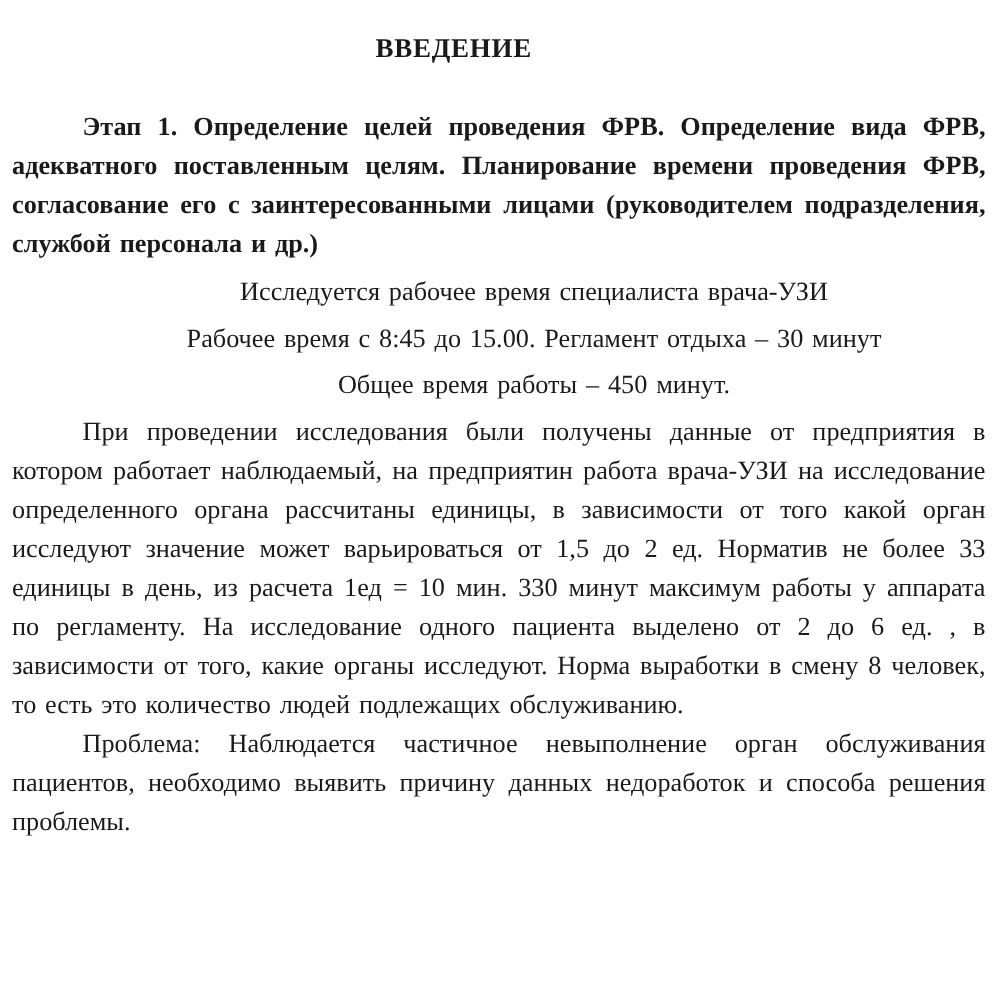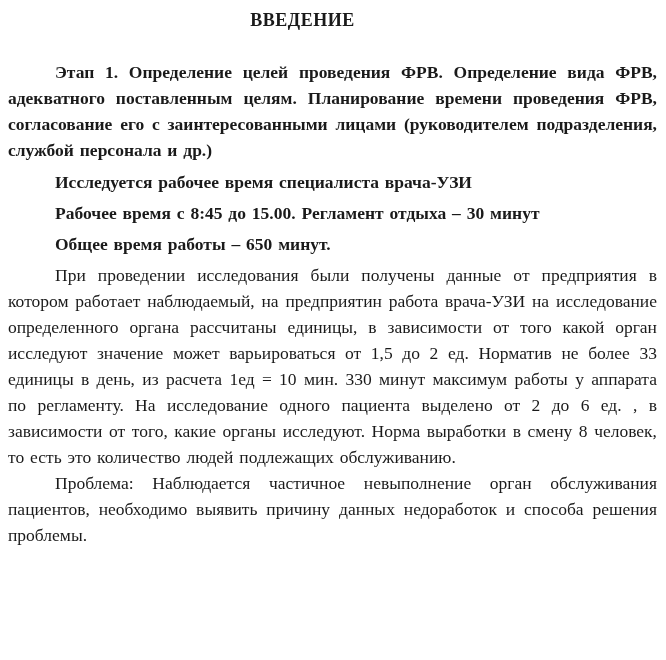--- a/index.html
+++ b/index.html
@@ -8,21 +8,21 @@
     background: #ffffff;
   }
   .page {
     position: relative;
     width: 666px;
     height: 660px;
     background: #ffffff;
     color: #1a1a1a;
     font-family: "Liberation Serif", "DejaVu Serif", serif;
     box-sizing: border-box;
-    padding: 8px 9px 0 8px;
+    padding: 20px 9px 0 8px;
     overflow: hidden;
   }
   .doc-title {
     margin: 0 0 27px 0;
     padding-right: 60px;
     text-align: center;
     font-size: 18px;
     line-height: 24px;
     font-weight: bold;
     letter-spacing: 0.5px;
@@ -34,34 +34,33 @@
     text-align: justify;
     text-indent: 47px;
     word-spacing: 1.5px;
   }
   .para.bold {
     font-weight: bold;
     margin-bottom: 6px;
   }
   .para.single {
     margin-bottom: 5px;
-    text-align: left;
-    font-weight: bold;
+    text-align: center;
   }
 </style>
 </head>
 <body>
 
 <div class="page">
   <h1 class="doc-title">ВВЕДЕНИЕ</h1>
 
   <p class="para bold">Этап 1. Определение целей проведения ФРВ. Определение вида ФРВ, адекватного поставленным целям. Планирование времени проведения ФРВ, согласование его с заинтересованными лицами (руководителем подразделения, службой персонала и др.)</p>
 
   <p class="para single">Исследуется рабочее время специалиста врача-УЗИ</p>
 
   <p class="para single">Рабочее время с 8:45 до 15.00. Регламент отдыха – 30 минут</p>
 
-  <p class="para single">Общее время работы – 650 минут.</p>
+  <p class="para single">Общее время работы – 450 минут.</p>
 
   <p class="para">При проведении исследования были получены данные от предприятия в котором работает наблюдаемый, на предприятин работа врача-УЗИ на исследование определенного органа рассчитаны единицы, в зависимости от того какой орган исследуют значение может варьироваться от 1,5 до 2 ед. Норматив не более 33 единицы в день, из расчета 1ед = 10 мин. 330 минут максимум работы у аппарата по регламенту. На исследование одного пациента выделено от 2 до 6 ед. , в зависимости от того, какие органы исследуют. Норма выработки в смену 8 человек, то есть это количество людей подлежащих обслуживанию.</p>
 
   <p class="para">Проблема: Наблюдается частичное невыполнение орган обслуживания пациентов, необходимо выявить причину данных недоработок и способа решения проблемы.</p>
 </div>
 
 </body></html>

